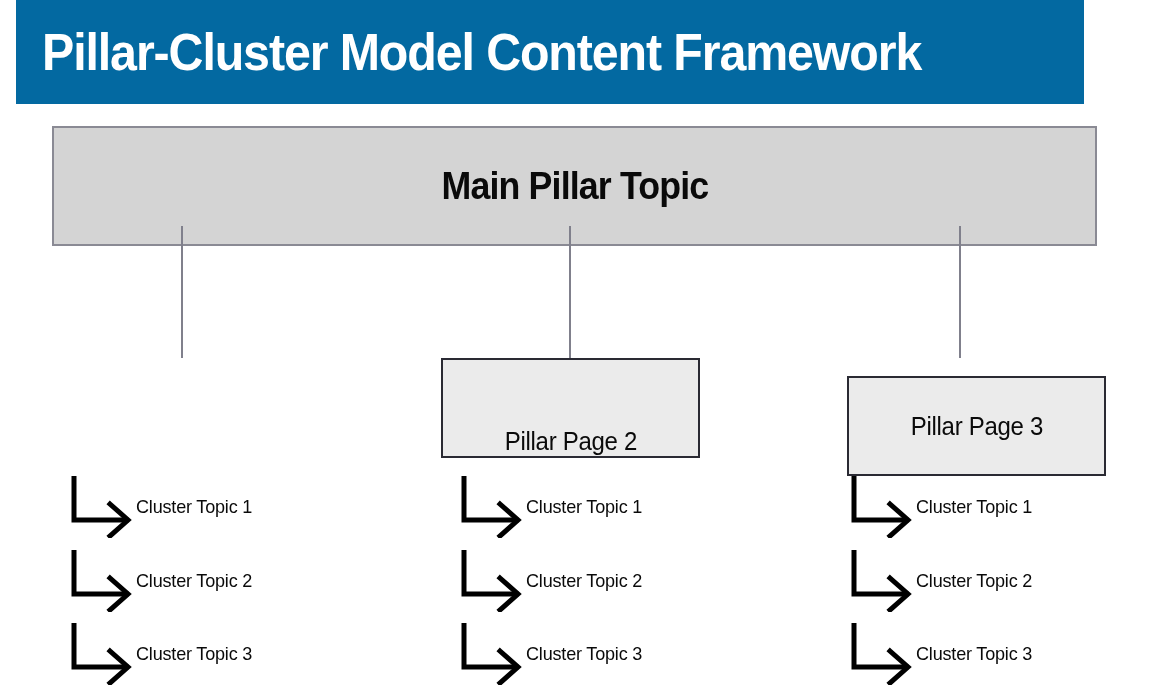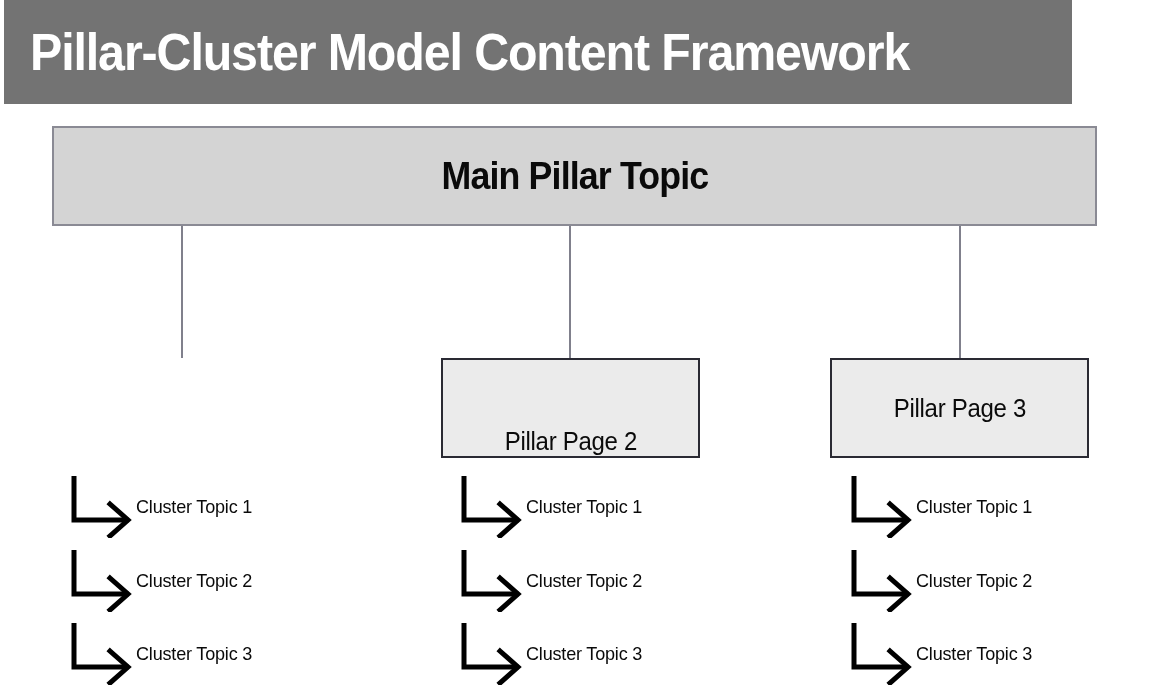--- a/index.html
+++ b/index.html
@@ -12,25 +12,25 @@
     height: 699px;
     position: relative;
     overflow: hidden;
     font-family: "Liberation Sans", sans-serif;
     color: #000000;
   }
 
   
   .header-band {
     position: absolute;
-    left: 4px;
+    left: 16px;
     top: 0;
     width: 1068px;
     height: 104px;
-    background: #737373;
+    background: #0369a1;
   }
   .header-title {
     position: absolute;
     left: 26px;
     top: 16px;
     font-family: "Liberation Sans", sans-serif;
     font-size: 52px;
     font-weight: bold;
     color: #ffffff;
     letter-spacing: -1.2px;
@@ -49,21 +49,21 @@
     height: 595px;
     background: #ffffff;
   }
 
   
   .pillar-main {
     position: absolute;
     left: 52px;
     top: 22px;
     width: 1045px;
-    height: 100px;
+    height: 120px;
     background: #d4d4d4;
     border: 2px solid #8a8a94;
     box-sizing: border-box;
     display: flex;
     align-items: center;
     justify-content: center;
   }
   .pillar-main-label {
     font-size: 38px;
     font-weight: bold;
@@ -93,21 +93,21 @@
     height: 100px;
     background: #ebebeb;
     border: 2px solid #2a2a33;
     box-sizing: border-box;
     display: flex;
     align-items: center;
     justify-content: center;
   }
   .pillar-page.p1 { left: 52px; }
   .pillar-page.p2 { left: 441px; align-items: flex-end; }
-  .pillar-page.p3 { left: 830px; }
+  .pillar-page.p3 { left: 847px; margin-top: 18px; }
   .pillar-page-label {
     font-size: 25px;
     font-weight: normal;
     color: #0a0a0a;
     letter-spacing: -0.3px;
     transform: scaleX(0.96);
     white-space: nowrap;
   }
 
   

